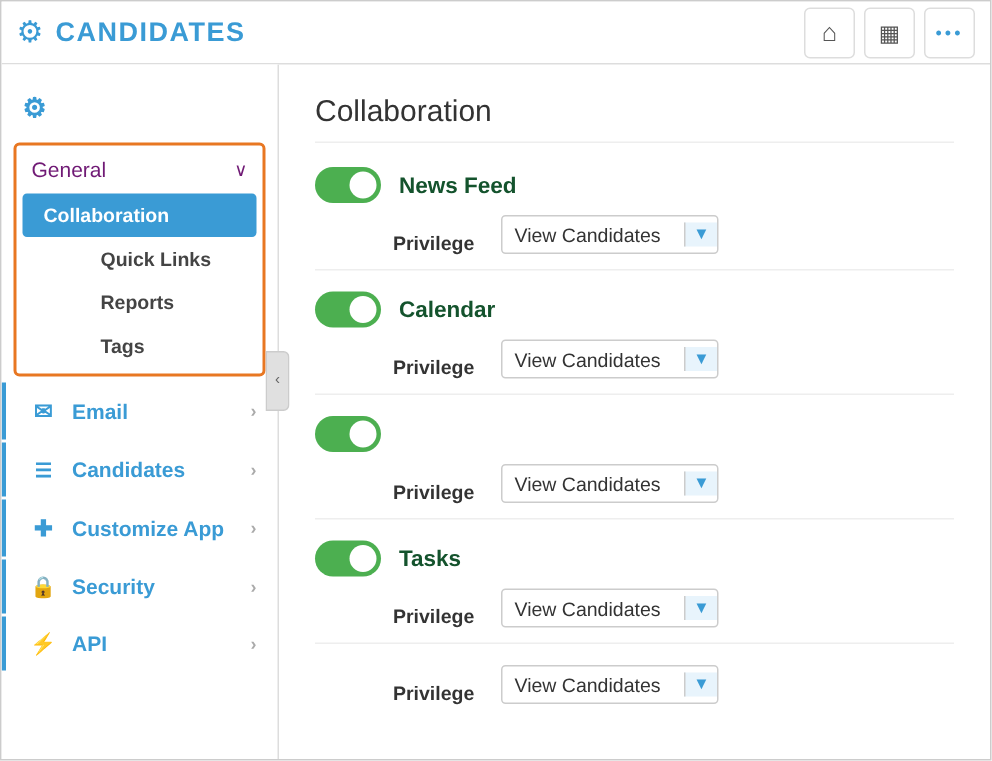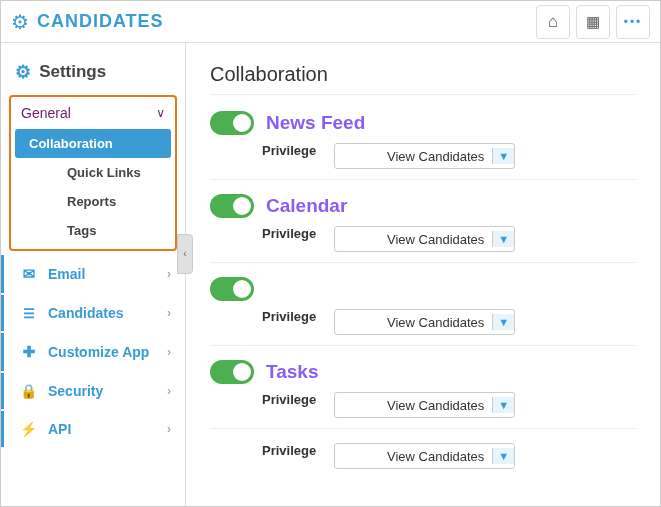--- a/index.html
+++ b/index.html
@@ -175,27 +175,27 @@
       border-bottom: 1px solid #eee;
     }
     .feature-section:last-child { border-bottom: none; }
     .feature-row {
       display: flex;
       align-items: center;
       gap: 12px;
       margin-bottom: 8px;
     }
     .feature-name {
-      font-size: 19px;
-      font-weight: bold;
-      color: #8b5cf6;
+      font-size: 15px;
+      font-weight: bold;
+      color: #14532d;
     }
     .privilege-row {
       display: flex;
-      align-items: flex-start;
+      align-items: flex-end;
       gap: 12px;
       padding-left: 52px;
     }
     .privilege-label {
       font-size: 13px;
       font-weight: bold;
       color: #333;
       min-width: 60px;
     }
 
@@ -227,21 +227,21 @@
       border: 1px solid #ccc;
       border-radius: 3px;
       padding: 4px 8px;
       font-size: 13px;
       color: #333;
       background: #fff;
       cursor: pointer;
       min-width: 145px;
       justify-content: space-between;
     }
-    .select-text { flex: 1; margin-left: 44px; }
+    .select-text { flex: 1; }
     .select-arrow {
       font-size: 11px;
       color: #3a9bd5;
       background: #e8f4fc;
       padding: 2px 5px;
       border-left: 1px solid #ccc;
       margin-left: 8px;
       margin-right: -8px;
     }
   </style>
@@ -264,21 +264,20 @@
       <span style="font-size:12px;letter-spacing:2px;color:#3a9bd5;">•••</span>
     </div>
   </div>
 </div>
 
 <div class="main-layout">
 
   <div class="sidebar">
     <div class="sidebar-settings-label">
       <span class="settings-gear">⚙</span>
-      <span>Settings</span>
     </div>
 
     <div class="general-dropdown">
       <div class="general-header">
         <span>General</span>
         <span style="font-size:12px;">∨</span>
       </div>
       <div class="general-submenu">
         <div class="general-submenu-item active">Collaboration</div>
         <div class="general-submenu-item">Quick Links</div>

